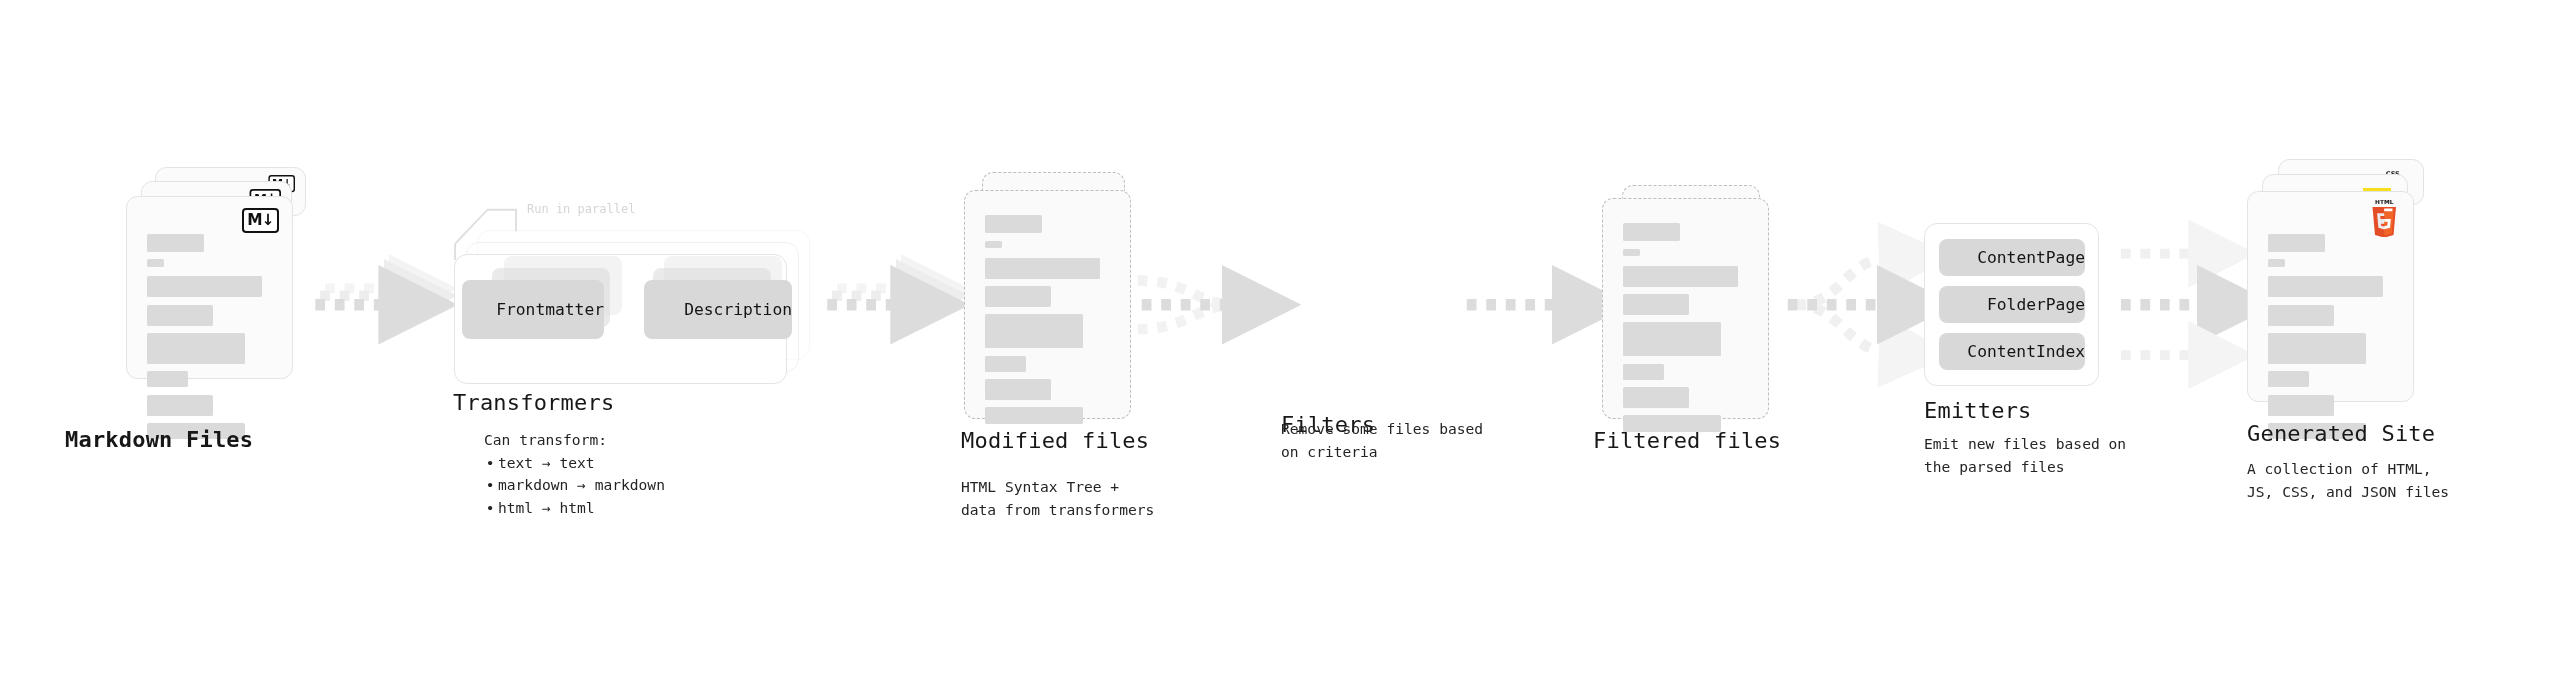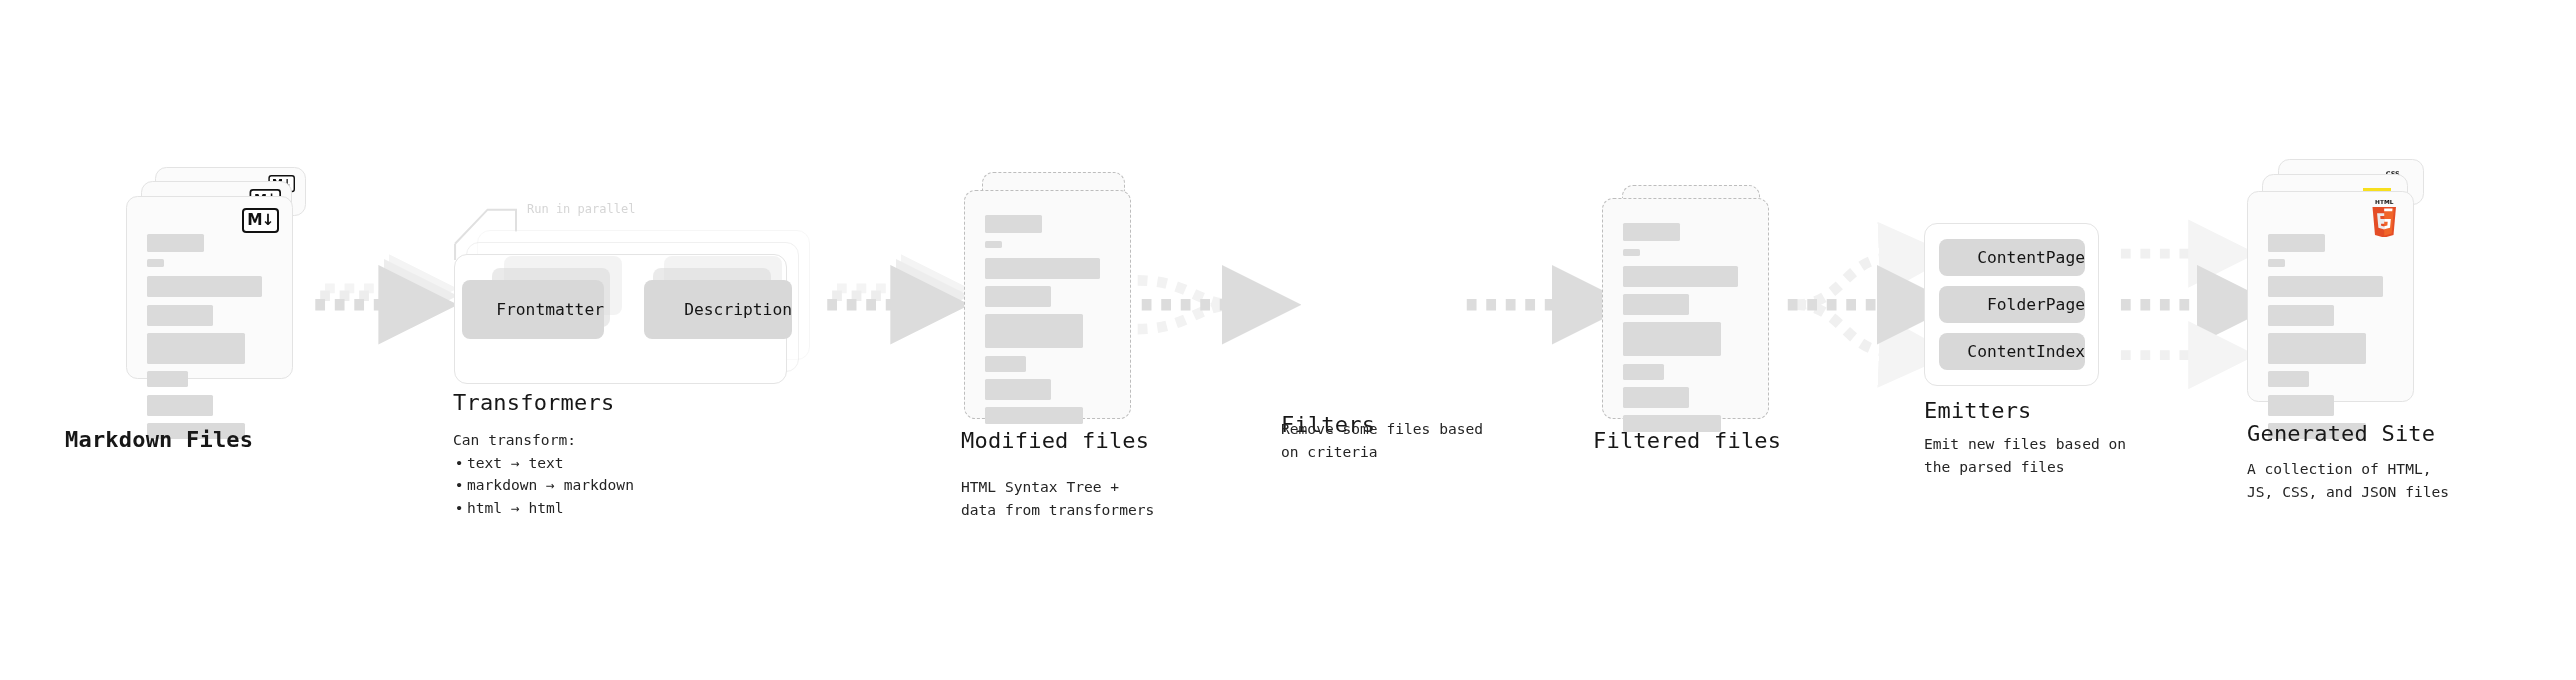--- a/index.html
+++ b/index.html
@@ -118,20 +118,21 @@
     font-size: 14.6px;
     line-height: 1.55;
     color: #242424;
     white-space: pre-line;
   }
   .label-note {
     position: absolute;
     font-size: 14.6px;
     line-height: 1.55;
     color: #242424;
+    margin-left: 31px;
   }
   .label-note ul {
     margin: 0;
     padding: 0 0 0 14px;
     list-style: none;
   }
   .label-note li { position: relative; white-space: nowrap; }
   .label-note li::before {
     content: "\2022";
     position: absolute;

